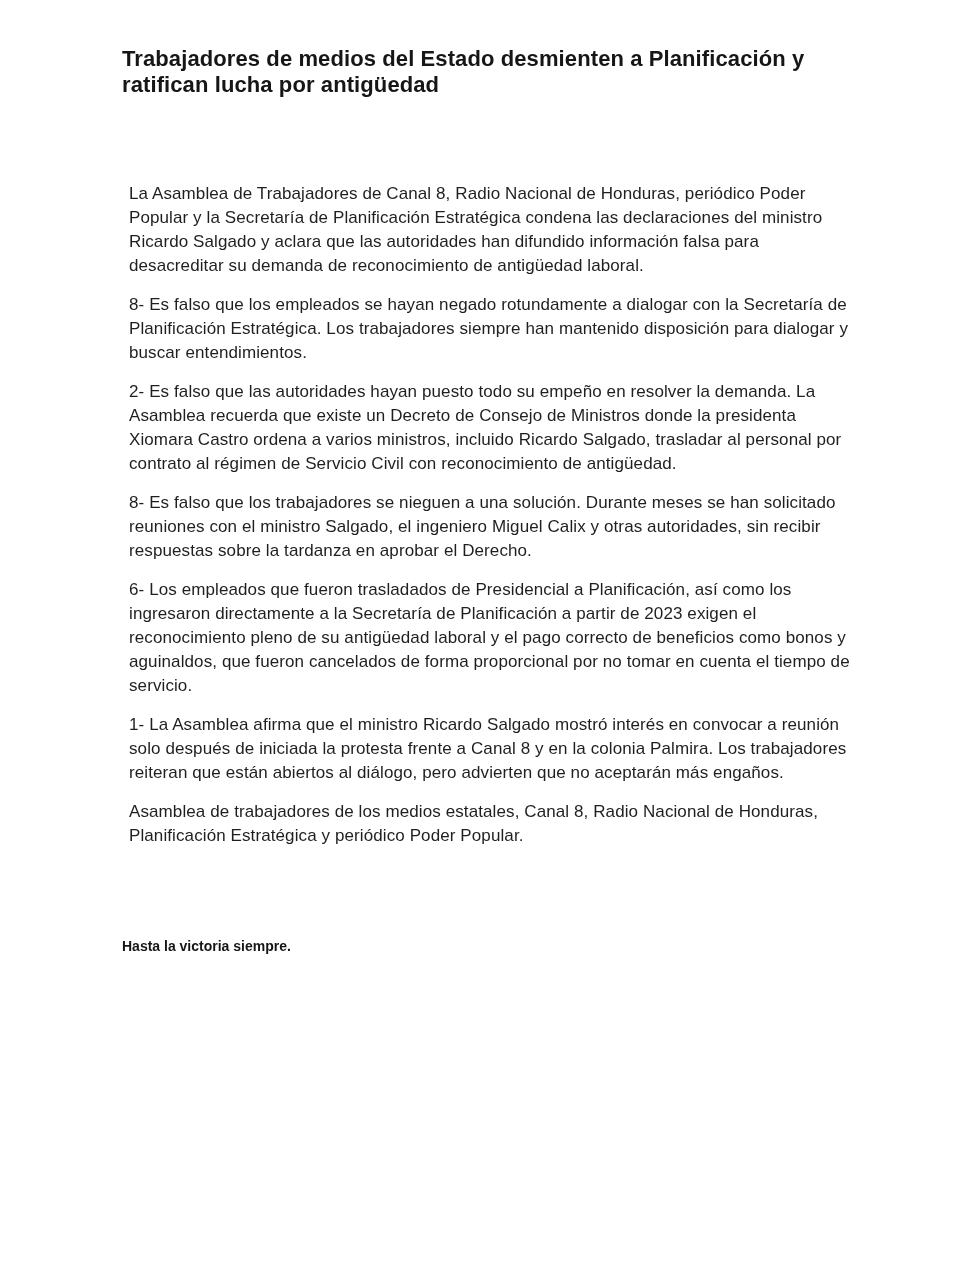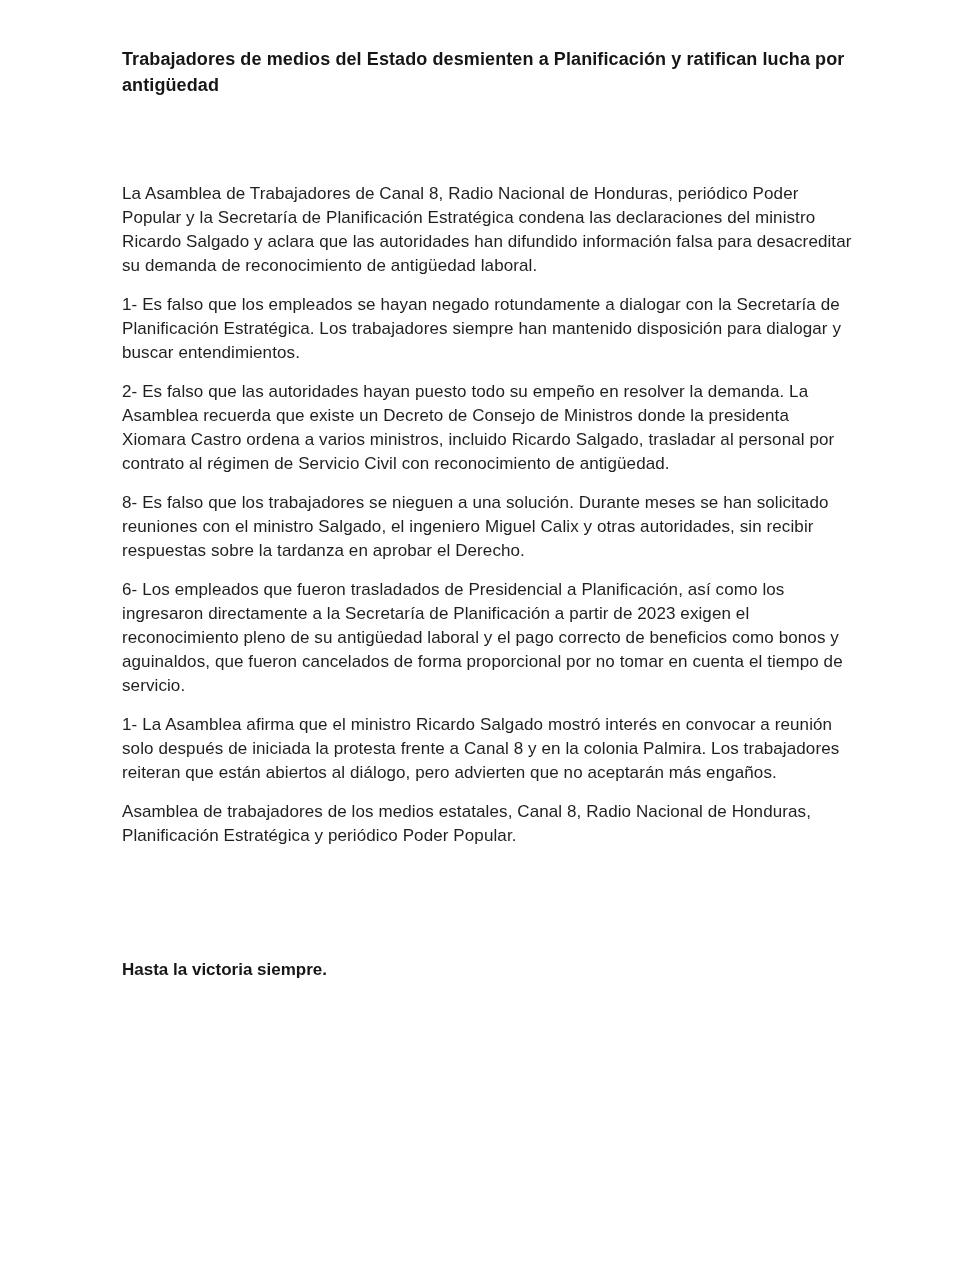--- a/index.html
+++ b/index.html
@@ -17,51 +17,51 @@
   }
   .page {
     box-sizing: border-box;
     width: 960px;
     height: 1280px;
     padding: 46px 106px 0 122px;
     background: #ffffff;
   }
   .doc-title {
     margin: 0 0 84px 0;
-    font-size: 18px;
+    font-size: 22px;
     font-weight: bold;
     line-height: 26px;
     letter-spacing: 0.1px;
     color: #161616;
   }
   .body-text p {
-    margin: 0 0 15px 0;
+    margin: 0 0 15px 7px;
     font-size: 17px;
     font-weight: normal;
     line-height: 24px;
     letter-spacing: 0.1px;
     color: #1f1f1f;
   }
   .closing-line {
-    margin: 110px 0 0 0;
-    font-size: 17px;
+    margin: 86px 0 0 0;
+    font-size: 14px;
     font-weight: bold;
     line-height: 24px;
     color: #161616;
   }
 </style>
 </head>
 <body>
 
 <div class="page">
   <h1 class="doc-title">Trabajadores de medios del Estado desmienten a Planificación y ratifican lucha por antigüedad</h1>
 
   <div class="body-text">
     <p>La Asamblea de Trabajadores de Canal 8, Radio Nacional de Honduras, periódico Poder Popular y la Secretaría de Planificación Estratégica condena las declaraciones del ministro Ricardo Salgado y aclara que las autoridades han difundido información falsa para desacreditar su demanda de reconocimiento de antigüedad laboral.</p>
-    <p>1- Es falso que los empleados se hayan negado rotundamente a dialogar con la Secretaría de Planificación Estratégica. Los trabajadores siempre han mantenido disposición para dialogar y buscar entendimientos.</p>
+    <p>8- Es falso que los empleados se hayan negado rotundamente a dialogar con la Secretaría de Planificación Estratégica. Los trabajadores siempre han mantenido disposición para dialogar y buscar entendimientos.</p>
     <p>2- Es falso que las autoridades hayan puesto todo su empeño en resolver la demanda. La Asamblea recuerda que existe un Decreto de Consejo de Ministros donde la presidenta Xiomara Castro ordena a varios ministros, incluido Ricardo Salgado, trasladar al personal por contrato al régimen de Servicio Civil con reconocimiento de antigüedad.</p>
     <p>8- Es falso que los trabajadores se nieguen a una solución. Durante meses se han solicitado reuniones con el ministro Salgado, el ingeniero Miguel Calix y otras autoridades, sin recibir respuestas sobre la tardanza en aprobar el Derecho.</p>
     <p>6- Los empleados que fueron trasladados de Presidencial a Planificación, así como los ingresaron directamente a la Secretaría de Planificación a partir de 2023 exigen el reconocimiento pleno de su antigüedad laboral y el pago correcto de beneficios como bonos y aguinaldos, que fueron cancelados de forma proporcional por no tomar en cuenta el tiempo de servicio.</p>
     <p>1- La Asamblea afirma que el ministro Ricardo Salgado mostró interés en convocar a reunión solo después de iniciada la protesta frente a Canal 8 y en la colonia Palmira. Los trabajadores reiteran que están abiertos al diálogo, pero advierten que no aceptarán más engaños.</p>
     <p>Asamblea de trabajadores de los medios estatales, Canal 8, Radio Nacional de Honduras, Planificación Estratégica y periódico Poder Popular.</p>
   </div>
 
   <p class="closing-line">Hasta la victoria siempre.</p>
 </div>
 

